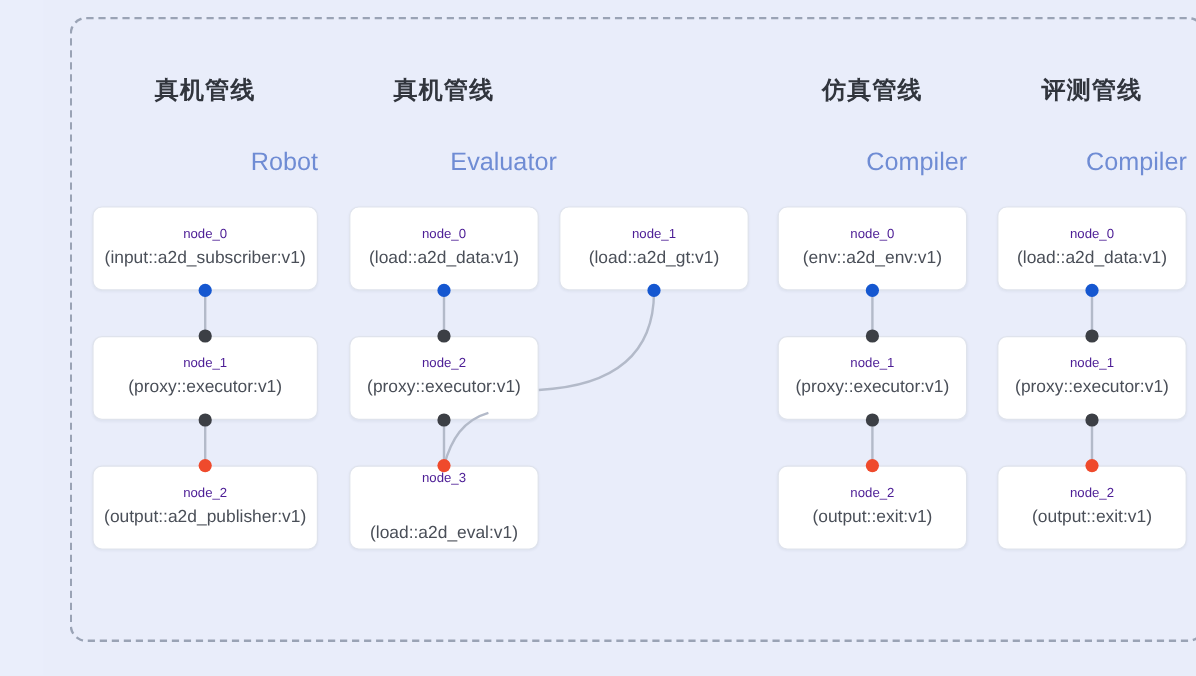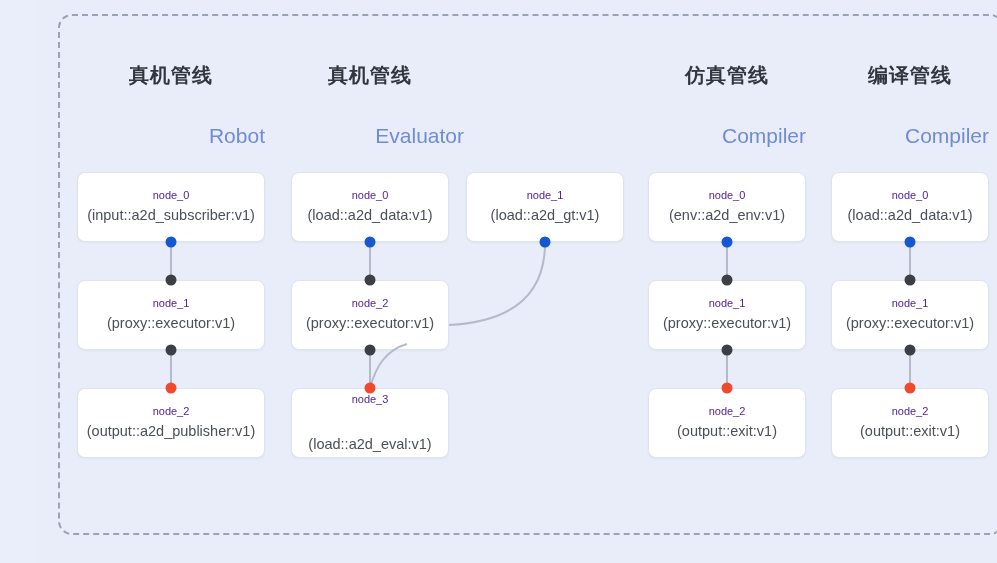--- a/index.html
+++ b/index.html
@@ -191,21 +191,21 @@
   </div>
 
   <div class="edge" style="left:691px; top:242px; height:38px;"></div>
   <div class="edge" style="left:691px; top:350px; height:38px;"></div>
 
   <div class="port port-blue" style="left:691px; top:242px;"></div>
   <div class="port port-dark" style="left:691px; top:280px;"></div>
   <div class="port port-dark" style="left:691px; top:350px;"></div>
   <div class="port port-red" style="left:691px; top:388px;"></div>
 
-  <div class="col-title-cn" style="left:795px; top:62px; width:158px;">编译管线</div>
+  <div class="col-title-cn" style="left:795px; top:62px; width:158px;">评测管线</div>
   <div class="col-title-en" style="left:795px; top:124px; width:158px;">Compiler</div>
 
   <div class="node" style="left:795px; top:172px; width:158px; height:70px;">
     <div class="node-title">node_0</div>
     <div class="node-sub">(load::a2d_data:v1)</div>
   </div>
   <div class="node" style="left:795px; top:280px; width:158px; height:70px;">
     <div class="node-title">node_1</div>
     <div class="node-sub">(proxy::executor:v1)</div>
   </div>

